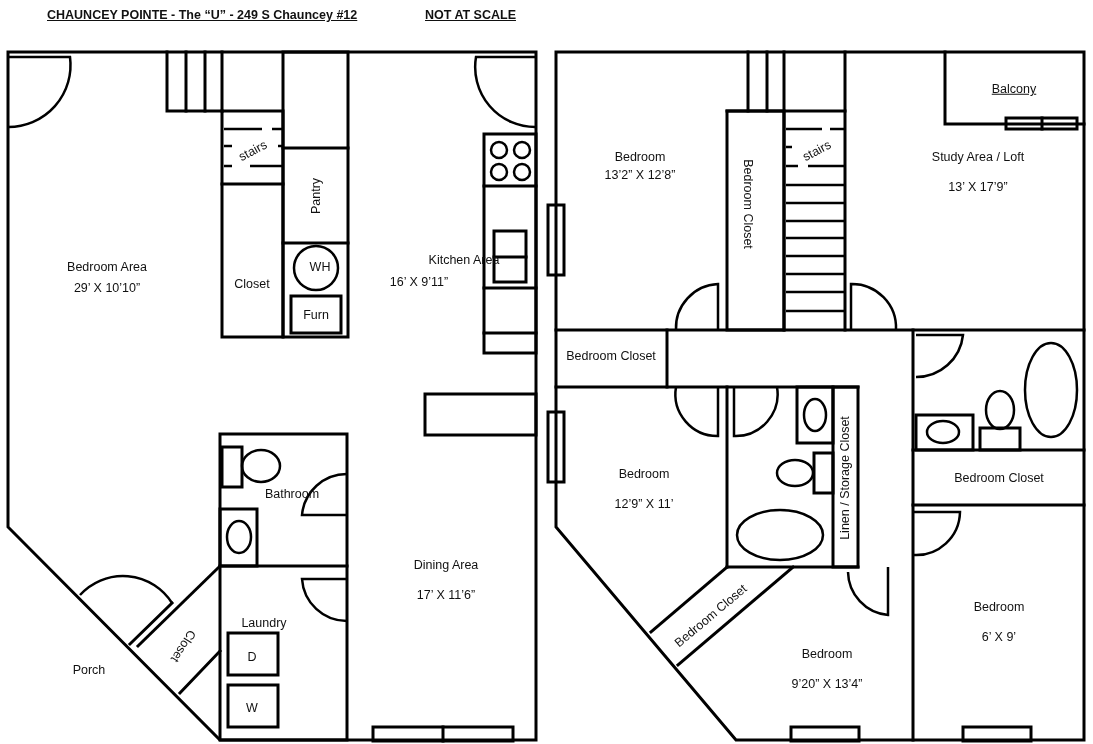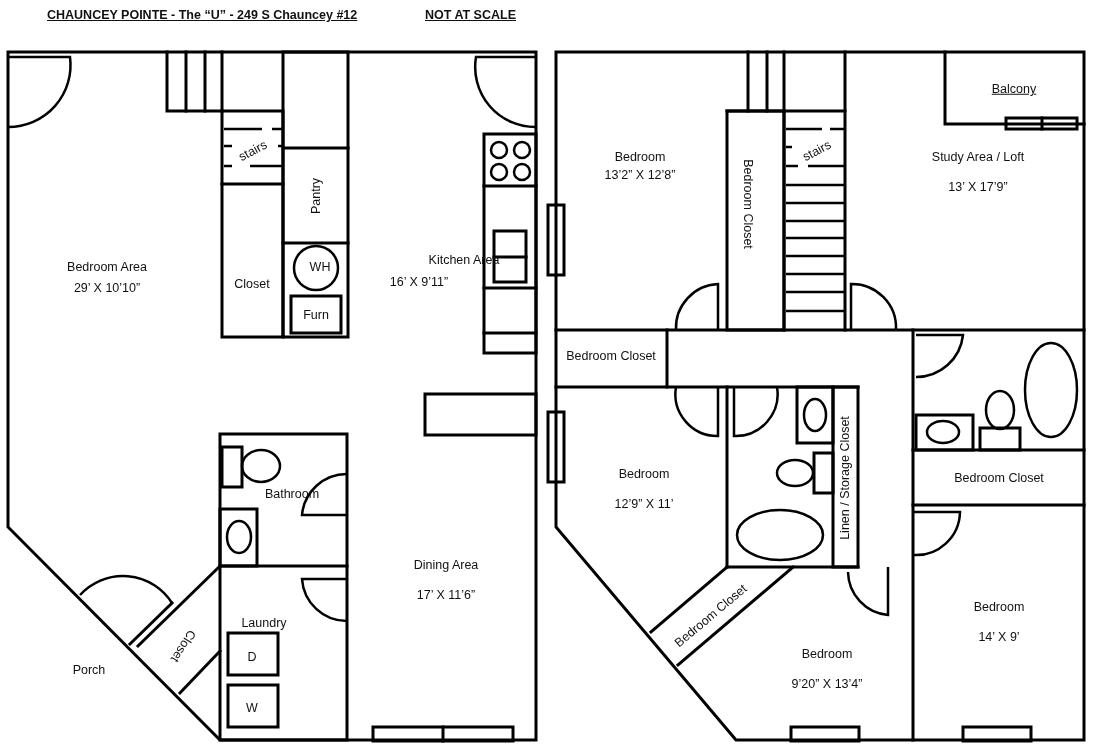--- a/index.html
+++ b/index.html
@@ -196,13 +196,13 @@
 <div class="lbl" style="left:978px;top:187px;">13’ X 17’9”</div>
 <div class="lbl" style="left:611px;top:356px;">Bedroom Closet</div>
 <div class="lbl" style="left:644px;top:474px;">Bedroom</div>
 <div class="lbl" style="left:644px;top:504px;">12’9” X 11’</div>
 <div class="lbl rotm90" style="left:845px;top:478px;">Linen / Storage Closet</div>
 <div class="lbl" style="left:999px;top:478px;">Bedroom Closet</div>
 <div class="lbl rotm40" style="left:711px;top:616px;">Bedroom Closet</div>
 <div class="lbl" style="left:827px;top:654px;">Bedroom</div>
 <div class="lbl" style="left:827px;top:684px;">9’20” X 13’4”</div>
 <div class="lbl" style="left:999px;top:607px;">Bedroom</div>
-<div class="lbl" style="left:999px;top:637px;">14’ X 9’</div>
+<div class="lbl" style="left:999px;top:637px;">6’ X 9’</div>
 
 </body></html>

